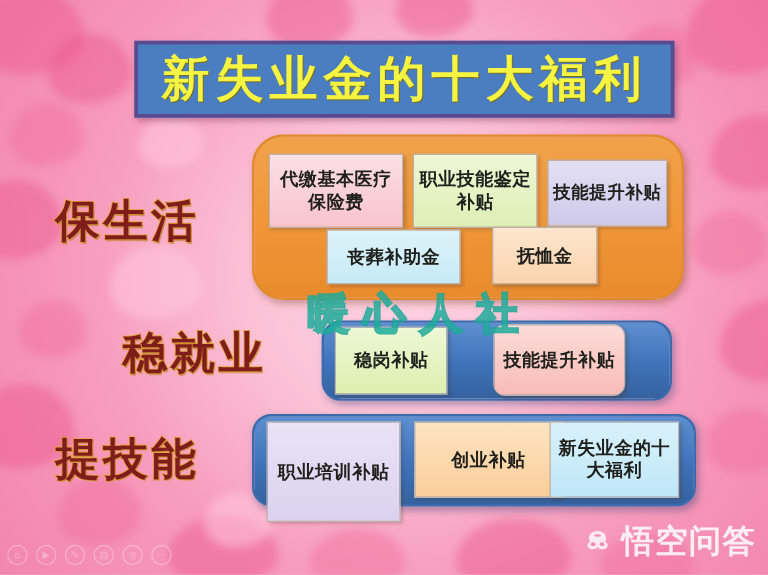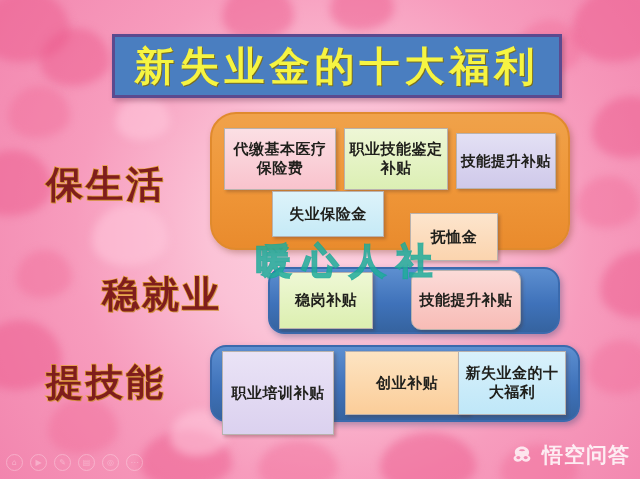--- a/index.html
+++ b/index.html
@@ -100,21 +100,21 @@
                   background:linear-gradient(180deg,#fbdfe4 0%,#f9c3cd 100%); }
   #card-yanglao { left:344px; top:128px; width:104px; height:62px;
                   background:linear-gradient(180deg,#eef7d6 0%,#dcefb4 100%); }
   #card-shiye   { left:456px; top:133px; width:100px; height:56px;
                   background:linear-gradient(180deg,#e3e0f4 0%,#cfc9ea 100%);
                   font-size:14.5px; }
   
   #card-sangzang { left:272px; top:191px; width:112px; height:46px;
                    background:linear-gradient(180deg,#ddf3fa 0%,#c6eaf6 100%); }
   #card-fuxu     { left:410px; top:189px; width:88px; height:48px;
-                   background:linear-gradient(180deg,#fde5cd 0%,#fbd4ae 100%);margin-top:24px; }
+                   background:linear-gradient(180deg,#fde5cd 0%,#fbd4ae 100%); }
   
   #card-wengang   { left:279px; top:272px; width:94px; height:57px;
                     background:linear-gradient(180deg,#eef8d5 0%,#dcefb0 100%); }
   #card-jineng    { left:411px; top:270px; width:110px; height:60px;
                     background:linear-gradient(180deg,#fbdbd8 0%,#f8bcb6 100%);border-radius:10px; }
   
   #card-peixun    { left:222px; top:351px; width:112px; height:84px;
                     background:linear-gradient(180deg,#eae3f6 0%,#dbd1ef 100%); }
   #card-chuangye  { left:345px; top:351px; width:124px; height:64px;
                     background:linear-gradient(180deg,#fde4c2 0%,#fbcd99 100%); }
@@ -145,21 +145,21 @@
     font-size:8px; color:rgba(255,255,255,.95); line-height:1;
   }
   #logo-wukong {
     position:absolute; right:10px; bottom:10px;
     display:flex; align-items:center; gap:7px;
     opacity:.85;
   }
   #logo-mark { width:26px; height:20px; display:block; }
   #logo-text {
     font-family:"DejaVu Sans","Liberation Sans",sans-serif;
-    font-size:21px; font-weight:bold; color:#ffffff;
+    font-size:27px; font-weight:bold; color:#ffffff;
     letter-spacing:1px; white-space:nowrap;
   }
 </style>
 </head>
 <body>
 
 <div id="bg">
   <div class="petal dk" style="left:-20px;  top:-10px;  width:90px;  height:72px;"></div>
   <div class="petal dk" style="left:40px;   top:28px;   width:70px;  height:58px;"></div>
   <div class="petal" style="left:8px;    top:86px;   width:62px;  height:52px;"></div>
@@ -189,21 +189,21 @@
 </div>
 
 <div class="side-label" id="label-baoshenghuo">保生活</div>
 <div class="side-label" id="label-wenjiuye">稳就业</div>
 <div class="side-label" id="label-tijineng">提技能</div>
 
 <div class="group-box" id="group-orange"></div>
 <div class="card" id="card-yiliao">代缴基本医疗保险费</div>
 <div class="card" id="card-yanglao">职业技能鉴定补贴</div>
 <div class="card" id="card-shiye">技能提升补贴</div>
-<div class="card" id="card-sangzang">失业保险金</div>
+<div class="card" id="card-sangzang">丧葬补助金</div>
 <div class="card" id="card-fuxu">抚恤金</div>
 
 <div class="group-box" id="group-blue-2"></div>
 <div class="card" id="card-wengang">稳岗补贴</div>
 <div class="card" id="card-jineng">技能提升补贴</div>
 
 <div class="group-box" id="group-blue-3"></div>
 <div class="card" id="card-peixun">职业培训补贴</div>
 <div class="card" id="card-chuangye">创业补贴</div>
 <div class="card" id="card-jianding">新失业金的十大福利</div>

